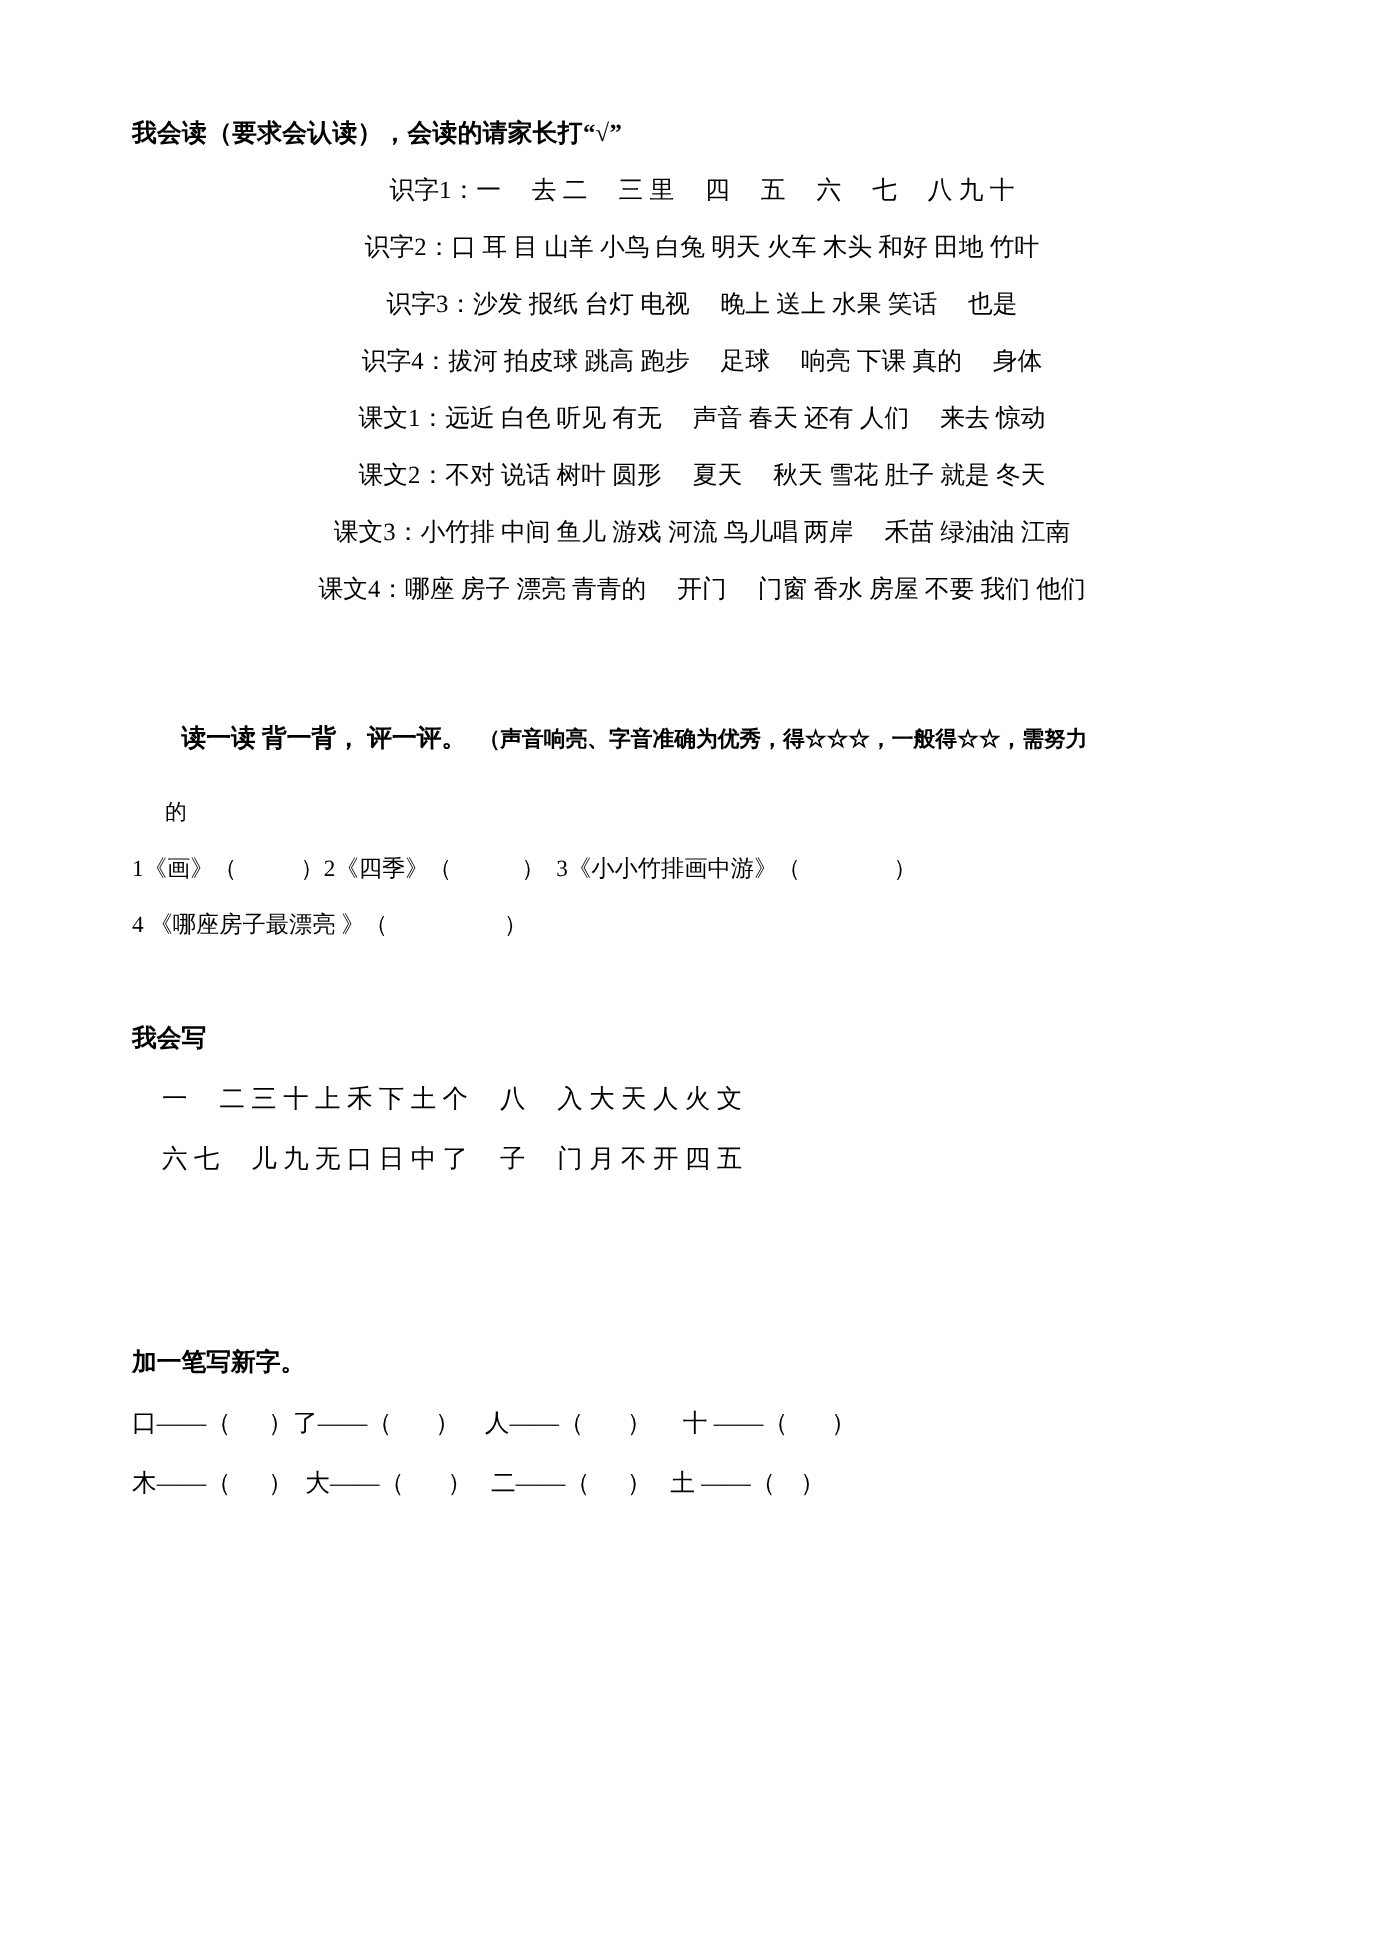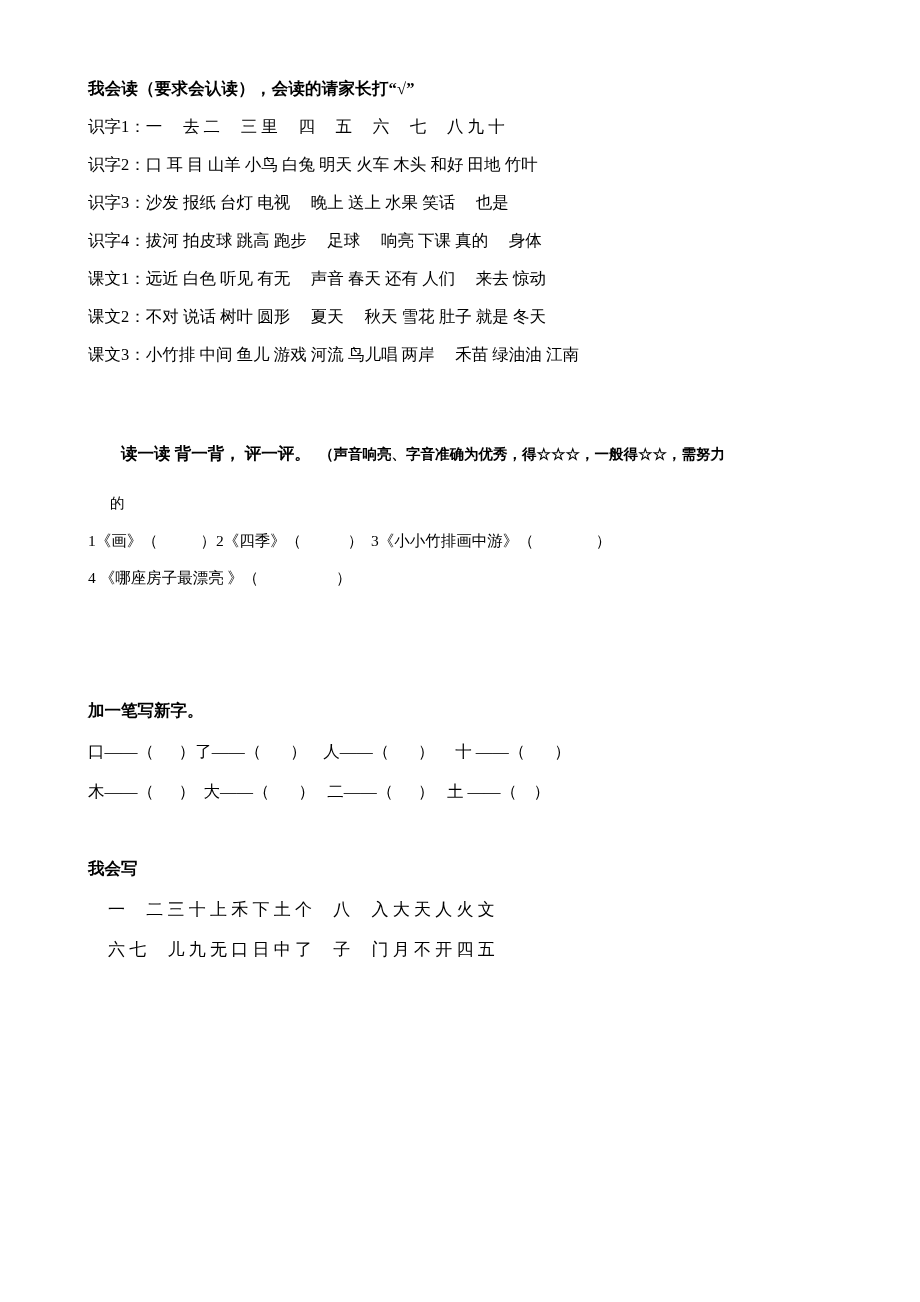--- a/index.html
+++ b/index.html
@@ -38,20 +38,21 @@
     letter-spacing: 0.2px;
     margin: 0;
     white-space: pre-wrap;
   }
   .line {
     font-size: 16.5px;
     line-height: 38px;
     margin: 0;
     white-space: pre-wrap;
     letter-spacing: 0px;
+    text-align: center;
   }
 
   
   #sec-read-head { margin-bottom: 8px; }
   #sec-read-list .line { line-height: 38px; }
 
   
   #sec-recite { margin-top: 44px; }
   #sec-recite .head-row {
     font-size: 16.5px;
@@ -121,45 +122,46 @@
       <div id="sec-read-head" class="h-bold">我会读（要求会认读），会读的请家长打“√”</div>
 
       <div id="sec-read-list">
         <div class="line">识字1：一　 去 二　 三 里　 四　 五　 六　 七　 八 九 十</div>
         <div class="line">识字2：口 耳 目 山羊 小鸟 白兔 明天 火车 木头 和好 田地 竹叶</div>
         <div class="line">识字3：沙发 报纸 台灯 电视　 晚上 送上 水果 笑话　 也是</div>
         <div class="line">识字4：拔河 拍皮球 跳高 跑步　 足球　 响亮 下课 真的　 身体</div>
         <div class="line">课文1：远近 白色 听见 有无　 声音 春天 还有 人们　 来去 惊动</div>
         <div class="line">课文2：不对 说话 树叶 圆形　 夏天　 秋天 雪花 肚子 就是 冬天</div>
         <div class="line">课文3：小竹排 中间 鱼儿 游戏 河流 鸟儿唱 两岸　 禾苗 绿油油 江南</div>
+        <div class="line">课文4：哪座 房子 漂亮 青青的　 开门　 门窗 香水 房屋 不要 我们 他们</div>
       </div>
     </section>
 
     <section id="sec-recite">
       <div class="head-row">
         <span class="head-bold">读一读 背一背， 评一评。</span><span>&nbsp; </span><span class="paren-note">（声音响亮、字音准确为优秀，得☆☆☆，一般得☆☆，需努力</span>
       </div>
       <div class="cont-de">的</div>
 
       <div class="q-list">
         <div class="q-line">1《画》（           ）2《四季》（            ）  3《小小竹排画中游》（                ）</div>
         <div class="q-line">4 《哪座房子最漂亮 》（                    ）</div>
       </div>
     </section>
 
+    <section id="sec-write">
+      <div class="head-bold">我会写</div>
+      <div class="chars-wrap">
+        <div class="chars">一　 二 三 十 上 禾 下 土 个　 八　 入 大 天 人 火 文</div>
+        <div class="chars">六 七　 儿 九 无 口 日 中 了　 子　 门 月 不 开 四 五</div>
+      </div>
+    </section>
+
     <section id="sec-stroke">
       <div class="head-bold">加一笔写新字。</div>
       <div class="rows-wrap">
         <div class="stroke-row">口——（      ）了——（       ）    人——（       ）     十 ——（       ）</div>
         <div class="stroke-row">木——（      ）  大——（       ）   二——（      ）   土 ——（    ）</div>
       </div>
     </section>
 
-    <section id="sec-write">
-      <div class="head-bold">我会写</div>
-      <div class="chars-wrap">
-        <div class="chars">一　 二 三 十 上 禾 下 土 个　 八　 入 大 天 人 火 文</div>
-        <div class="chars">六 七　 儿 九 无 口 日 中 了　 子　 门 月 不 开 四 五</div>
-      </div>
-    </section>
-
   </div>
 </div>
 
 </body></html>

